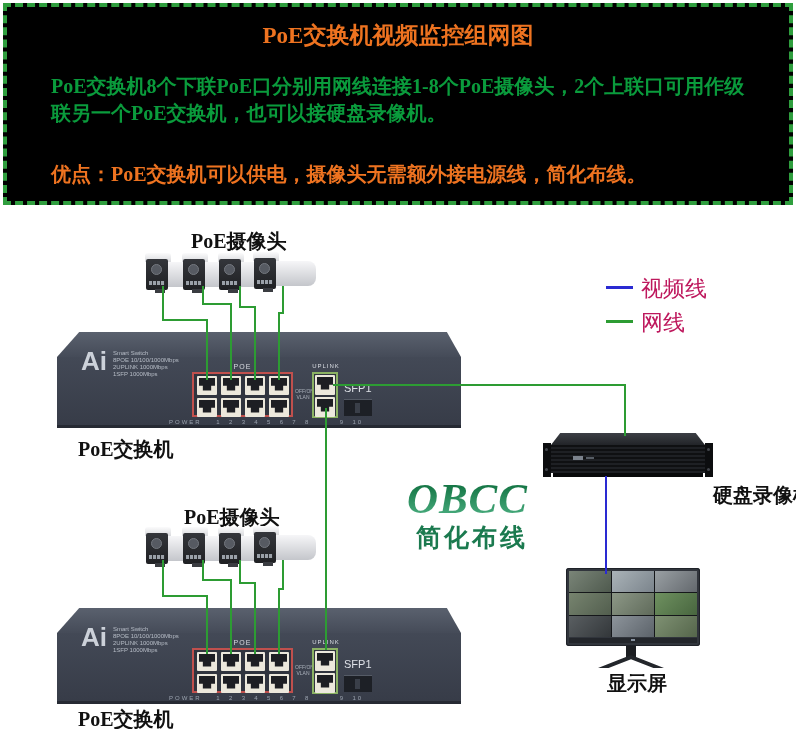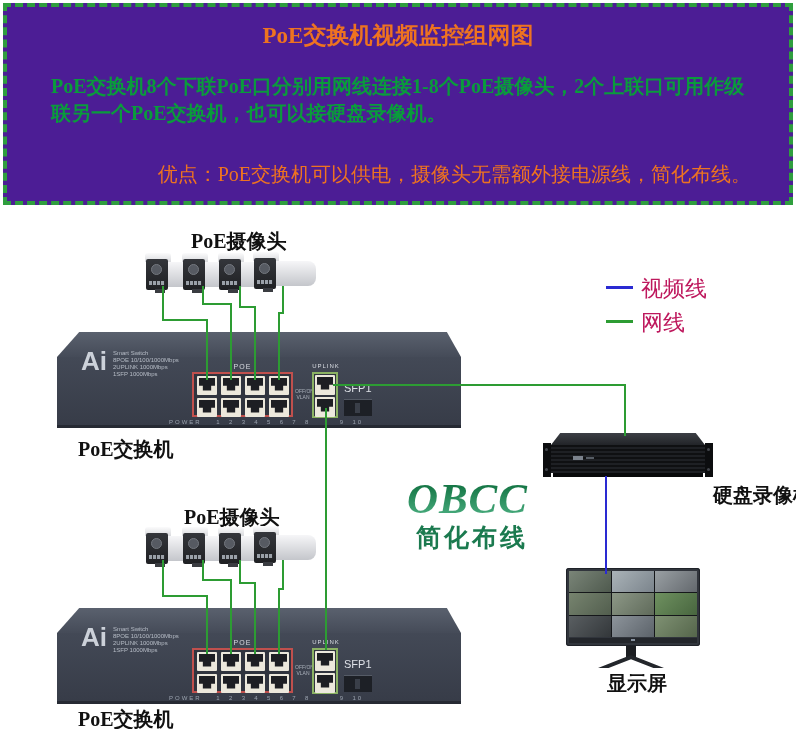--- a/index.html
+++ b/index.html
@@ -1,23 +1,23 @@
 <!DOCTYPE html>
 <html style="--net-color: #2d9c33; --video-color: #2a2ad2;"><head>
 <meta charset="utf-8">
 <style>
   html,body{margin:0;padding:0;background:#fff;}
   .canvas{position:relative;width:796px;height:729px;background:#fff;overflow:hidden;
           font-family:"Liberation Serif","DejaVu Serif",serif;color:#141414;}
   
   .info-box{position:absolute;left:3px;top:3px;width:782px;height:194px;
-            background:#4c1d95;border:4px dashed #2f9e3e;}
+            background:#000000;border:4px dashed #2f9e3e;}
   .info-title{margin-top:13px;text-align:center;font-size:23px;font-weight:bold;color:#ee7320;}
   .info-desc{margin:22px 38px 0 44px;font-size:20px;font-weight:bold;color:#0a9b3c;line-height:27px;}
-  .info-adv{margin:34px 38px 0 44px;font-size:20px;font-weight:normal;color:#ee7320;text-align:right;}
+  .info-adv{margin:34px 38px 0 44px;font-size:20px;font-weight:bold;color:#ee7320;}
   
   .dev-label{position:absolute;font-size:20px;font-weight:bold;color:#111;white-space:nowrap;}
   
   .legend-line{position:absolute;width:27px;height:3px;}
   .legend-line.video{background:var(--video-color,#2a2ad2);}
   .legend-line.net{background:var(--net-color,#2d9c33);}
   .legend-label{position:absolute;font-size:22px;color:#be185d;white-space:nowrap;}
   
   .camera{position:absolute;width:60px;height:40px;}
   .cam-hood{position:absolute;left:0;top:0;width:26px;height:9px;background:linear-gradient(#fbfbfc,#d9dadd);border-radius:3px 3px 0 0;}

